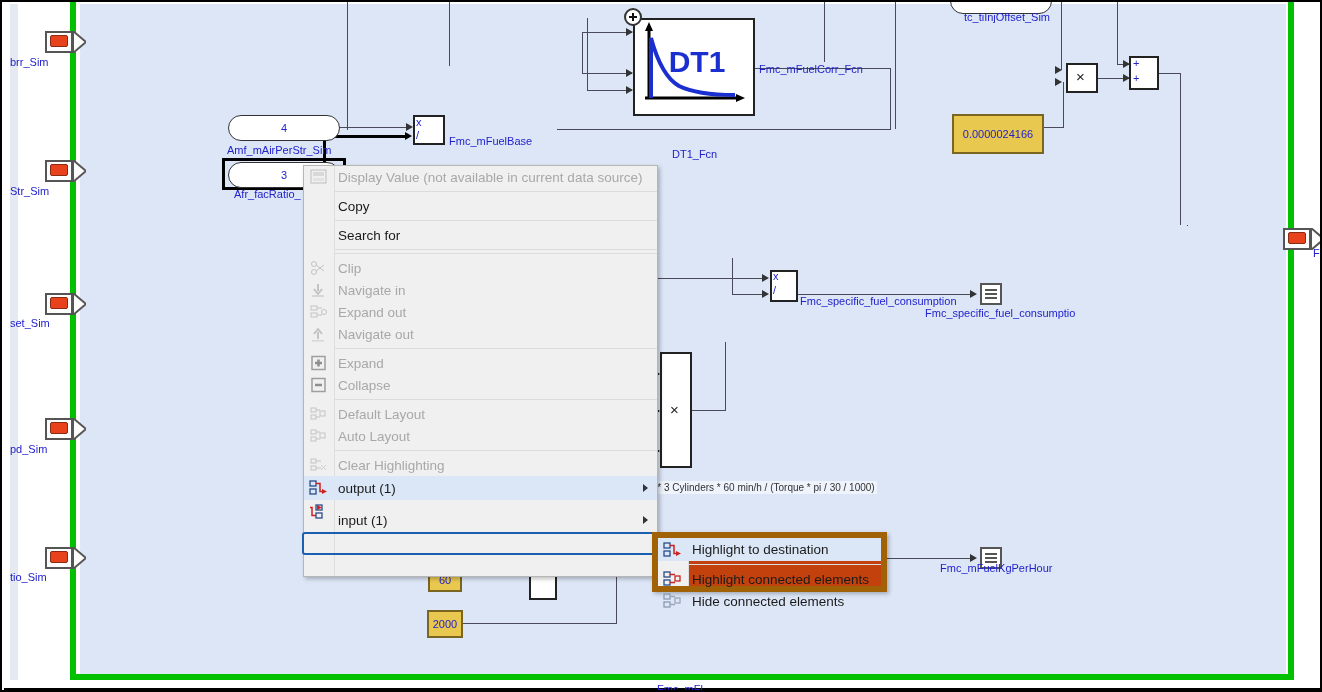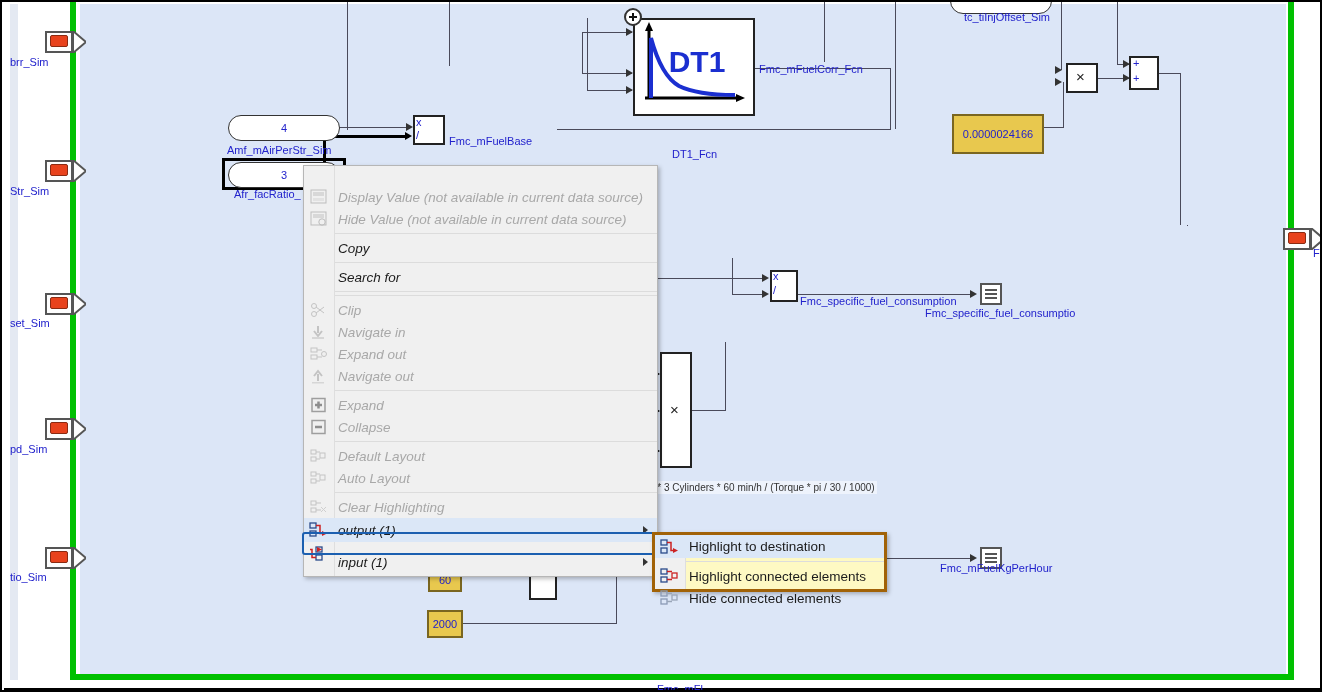--- a/index.html
+++ b/index.html
@@ -70,21 +70,21 @@
   .mi.dis{color:#a8a8a8;}
   .mi .ic{position:absolute;left:5px;top:3px;width:19px;height:16px;}
   .sep{height:1px;margin:3px 0 3px 30px;background:#dcdcdc;}
   .mi .sub{position:absolute;right:9px;top:50%;transform:translateY(-50%);
       width:0;height:0;border-top:4px solid transparent;border-bottom:4px solid transparent;
       border-left:5px solid #333;}
   .mi.hl{background:#dbe7f7;}
   .selring{position:absolute;border:2px solid #1b5fb0;border-radius:3px;box-sizing:border-box;
            pointer-events:none;}
 
-  .submenu{position:absolute;background:#fef9c3;border:3px solid #a16207;
+  .submenu{position:absolute;background:#c2410c;border:6px solid #a16207;
            box-shadow:2px 2px 4px rgba(0,0,0,.25);box-sizing:border-box;}
   .submenu .gutter{position:absolute;left:0;top:0;bottom:0;width:30px;background:#f0f0f0;
            border-right:1px solid #dedede;}
 </style>
 </head>
 <body>
 
 <div id="root">
 
   <div class="canvas"></div>
@@ -281,40 +281,30 @@
       <i style="top:8px;width:12px;"></i>
       <i style="top:12px;width:12px;"></i>
   </div>
   <div class="blklabel" style="left:938px;top:560px;">Fmc_mFuelKgPerHour</div>
 
   <div class="blklabel" style="left:655px;top:681px;">Fmc_mFl</div>
 
   <div class="menu" style="left:301px;top:163px;width:355px;height:412px;">
     <div class="gutter"></div>
 
-    <div style="padding-top:20px;font-style:italic;">
+    <div style="padding-top:0;">
       <div class="mi dis">
         <span class="ic">
           <svg width="19" height="16" viewBox="0 0 19 16">
               <rect x="2" y="1" width="15" height="13" fill="none" stroke="#bdbdbd"></rect>
               <rect x="4" y="3" width="11" height="4" fill="#d8d8d8"></rect>
               <rect x="4" y="9" width="11" height="3" fill="#e2e2e2"></rect>
             </svg>
         </span>
         <span>Display Value (not available in current data source)</span>
-      </div>
-      <div class="mi dis">
-        <span class="ic">
-          <svg width="19" height="16" viewBox="0 0 19 16">
-              <rect x="2" y="1" width="15" height="13" fill="none" stroke="#bdbdbd"></rect>
-              <rect x="4" y="3" width="11" height="4" fill="#d8d8d8"></rect>
-              <circle cx="13" cy="11" r="3.2" fill="none" stroke="#bdbdbd"></circle>
-            </svg>
-        </span>
-        <span>Hide Value (not available in current data source)</span>
       </div>
 
       <div class="sep"></div>
 
       <div class="mi">
         <span>Copy</span>
       </div>
 
       <div class="sep"></div>
 

